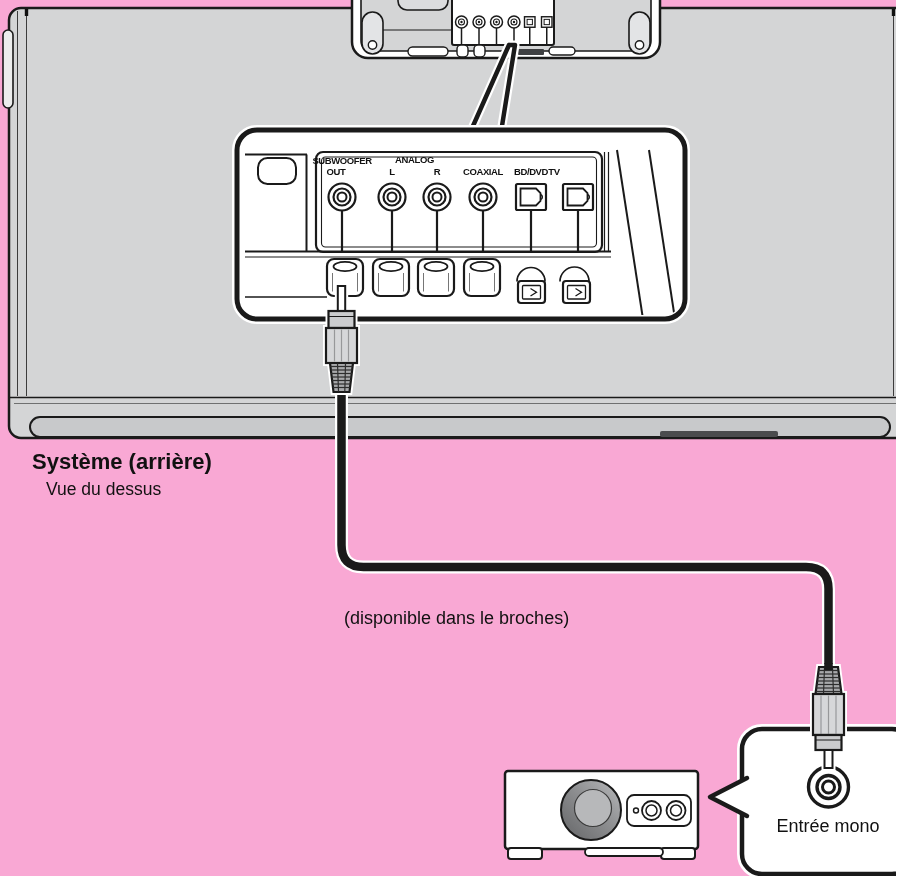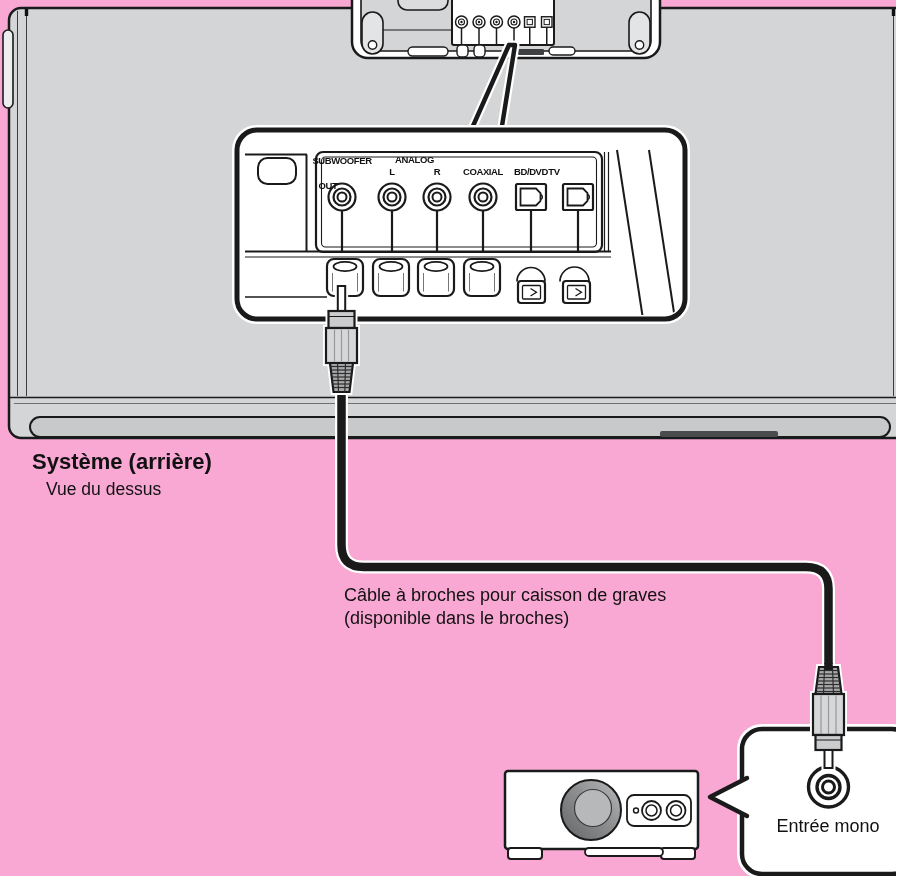--- a/index.html
+++ b/index.html
@@ -288,29 +288,28 @@
       <circle cx="676" cy="810.5" r="9.5" fill="#ffffff" stroke="#1a1a1a" stroke-width="1.8"></circle>
       <circle cx="676" cy="810.5" r="5.5" fill="none" stroke="#1a1a1a" stroke-width="1.5"></circle>
     </g>
     <rect x="508" y="848" width="34" height="11" rx="3" fill="#ffffff" stroke="#1a1a1a" stroke-width="2"></rect>
     <rect x="661" y="848" width="34" height="11" rx="3" fill="#ffffff" stroke="#1a1a1a" stroke-width="2"></rect>
     <rect x="585" y="848" width="78" height="8" rx="4" fill="#ffffff" stroke="#1a1a1a" stroke-width="1.8"></rect>
   </g>
 </svg>
 
 <div class="lbl panel-lbl" style="left:342px;top:155px;">SUBWOOFER</div>
-<div class="lbl panel-lbl" style="left:328px;top:166px;margin-top:14px;">OUT</div>
+<div class="lbl panel-lbl" style="left:336px;top:166px;">OUT</div>
 <div class="lbl panel-lbl" style="left:414.5px;top:154px;">ANALOG</div>
 <div class="lbl panel-lbl" style="left:392px;top:166px;">L</div>
 <div class="lbl panel-lbl" style="left:437px;top:166px;">R</div>
 <div class="lbl panel-lbl" style="left:483px;top:166px;">COAXIAL</div>
 <div class="lbl panel-lbl" style="left:531px;top:166px;">BD/DVD</div>
 <div class="lbl panel-lbl" style="left:554px;top:166px;text-align:center;">TV</div>
 
 <div class="lbl title">Système (arrière)</div>
 <div class="lbl subtitle">Vue du dessus</div>
 
-<div class="lbl cable1">Câble à broches pour caisson de graves</div>
 <div class="lbl cable2">(disponible dans le broches)</div>
 
 <div class="lbl mono">Entrée mono</div>
 
 </div>
 
 </body></html>

